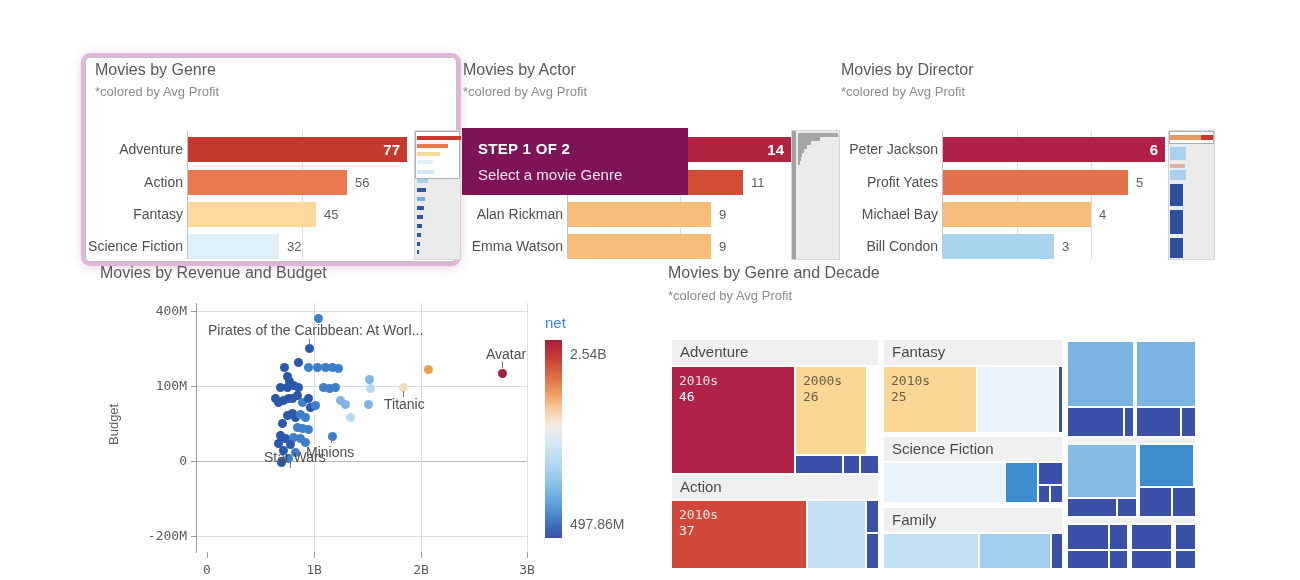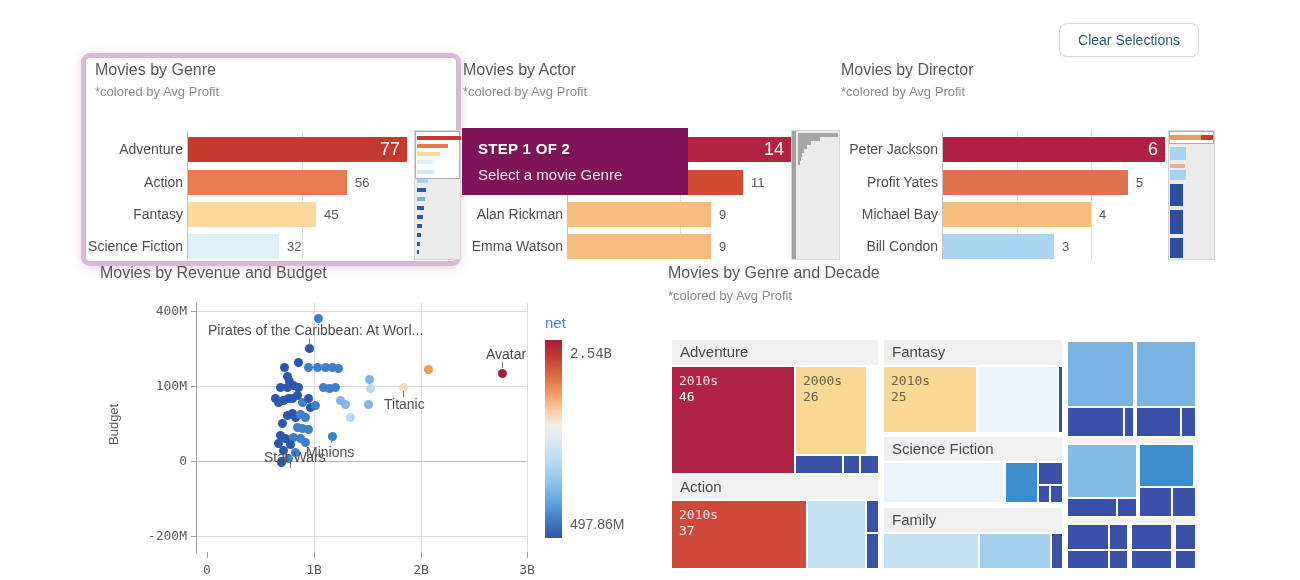--- a/index.html
+++ b/index.html
@@ -6,21 +6,21 @@
   #app{position:relative;width:1300px;height:580px;background:#fff;overflow:hidden;
        font-family:"Liberation Sans",sans-serif;color:#555;}
   .abs{position:absolute;}
   .chart-title{font-size:16px;color:#595959;}
   .chart-sub{font-size:13px;color:#8c8c8c;}
   .card-selected{background:#fff;border:1px solid #c2c2c2;border-radius:5px;
        box-shadow:0 0 0 4px rgba(222,173,214,.85),0 2px 12px 2px rgba(170,80,150,.35);}
   .bar-label{font-size:14px;color:#4f4f4f;text-align:right;line-height:25px;white-space:nowrap;}
   .bar{height:25px;}
   .bar-val-out{font-size:13px;color:#5c5c5c;line-height:25px;}
-  .bar-val-in{font-size:18px;color:#fff;line-height:25px;position:absolute;right:7px;top:0;}
+  .bar-val-in{font-size:15px;color:#fff;line-height:25px;position:absolute;right:7px;top:0;font-weight:bold;}
   .gridline{width:1px;background:#dedede;}
   .axisline{width:1px;background:#c3c3c3;}
   .btn{background:#fff;border:1px solid #d3d8da;border-radius:8px;font-size:14px;
        color:#2b5d6e;text-align:center;line-height:32px;box-shadow:0 1px 2px rgba(0,0,0,.05);cursor:pointer;}
   .tooltip{background:#7c1457;color:#fff;}
   .tt-step{font-size:15px;font-weight:bold;letter-spacing:.3px;}
   .tt-text{font-size:15px;color:#f2e3ee;}
   .mono{font-family:"DejaVu Sans Mono",monospace;}
   .tick-label{font-size:13px;color:#5c5c5c;}
   .ann-label{font-size:14px;color:#4f4f4f;white-space:nowrap;}
@@ -35,21 +35,20 @@
   .tm-l2{font-size:13px;line-height:16px;padding:0 0 0 7px;}
   .minimap{border:1px solid #d6d6d6;background:#ebebeb;box-sizing:border-box;}
   .mm-bar{position:absolute;}
   .ylab{transform:rotate(-90deg);transform-origin:left top;font-size:13px;color:#5f5f5f;}
 </style>
 </head>
 <body>
 
 <div id="app">
 
-  <div class="abs btn" style="left:1059px;top:23px;width:138px;height:32px;">Clear Selections</div>
 
   <div class="abs card-selected" style="left:85px;top:57px;width:370px;height:203px;"></div>
 
   <div class="abs chart-title" style="left:95px;top:61px;">Movies by Genre</div>
   <div class="abs chart-sub" style="left:95px;top:84px;">*colored by Avg Profit</div>
 
   <div class="abs chart-title" style="left:463px;top:61px;">Movies by Actor</div>
   <div class="abs chart-sub" style="left:463px;top:84px;">*colored by Avg Profit</div>
 
   <div class="abs chart-title" style="left:841px;top:61px;">Movies by Director</div>
@@ -296,21 +295,21 @@
       <div class="tm-tile" style="left: 440px; top: 185px; width: 17px; height: 24px; background: rgb(58, 81, 167);"></div>
       <div class="tm-tile" style="left: 440px; top: 211px; width: 17px; height: 17px; background: rgb(58, 81, 167);"></div>
       <div class="tm-tile" style="left: 462px; top: 185px; width: 39px; height: 24px; background: rgb(58, 81, 167);"></div>
       <div class="tm-tile" style="left: 462px; top: 211px; width: 39px; height: 17px; background: rgb(58, 81, 167);"></div>
       <div class="tm-tile" style="left: 506px; top: 185px; width: 19px; height: 24px; background: rgb(58, 81, 167);"></div>
       <div class="tm-tile" style="left: 506px; top: 211px; width: 19px; height: 17px; background: rgb(58, 81, 167);"></div>
     </div>
 
   <div class="abs" style="left:545px;top:314px;font-size:15px;color:#3b82f6;">net</div>
   <div class="abs legend-bar" style="left:545px;top:340px;"></div>
-  <div class="abs tick-label" style="left:570px;top:346px;font-size:14px;font-family:Liberation Mono, monospace;">2.54B</div>
+  <div class="abs tick-label" style="left:570px;top:346px;font-size:14px;">2.54B</div>
   <div class="abs tick-label" style="left:570px;top:516px;font-size:14px;">497.86M</div>
 
   <div class="abs ylab" style="left:106px;top:445px;">Budget</div>
 
   <div class="abs tooltip" style="left:462px;top:128px;width:226px;height:67px;z-index:30;">
     <div class="abs tt-step" style="left:16px;top:12px;">STEP 1 OF 2</div>
     <div class="abs tt-text" style="left:16px;top:38px;">Select a movie Genre</div>
   </div>
 
 </div>

